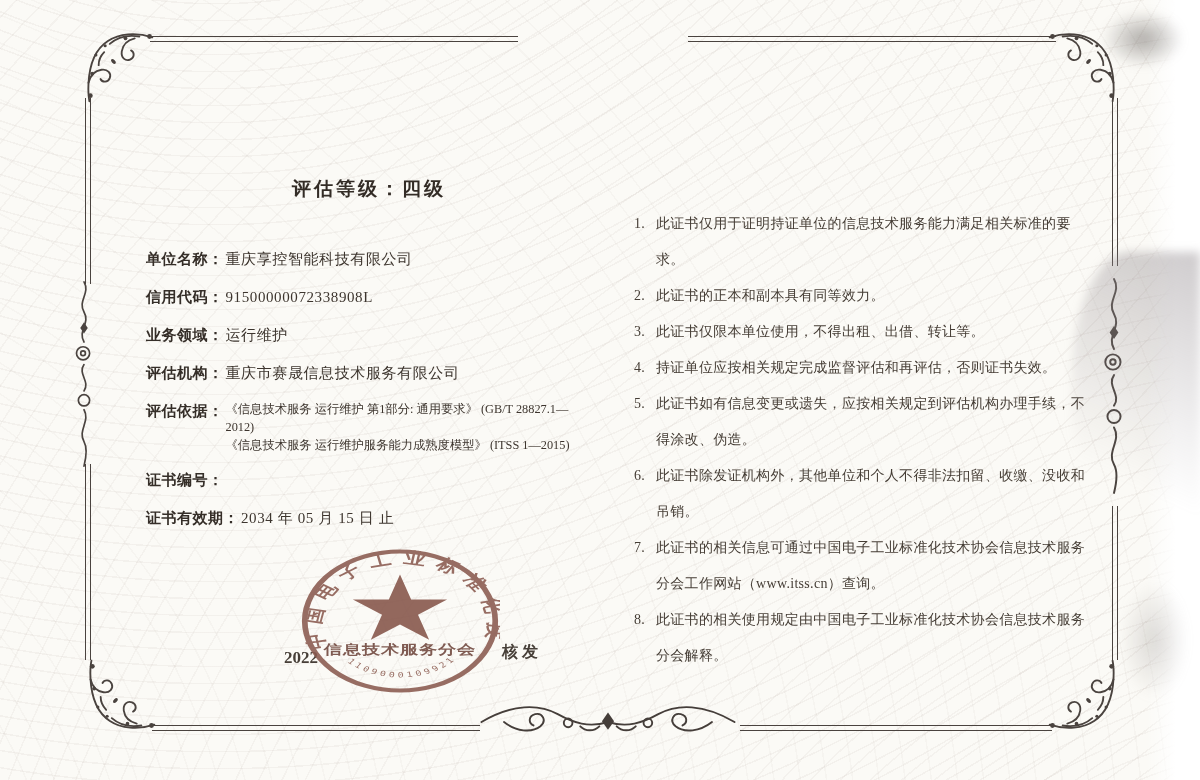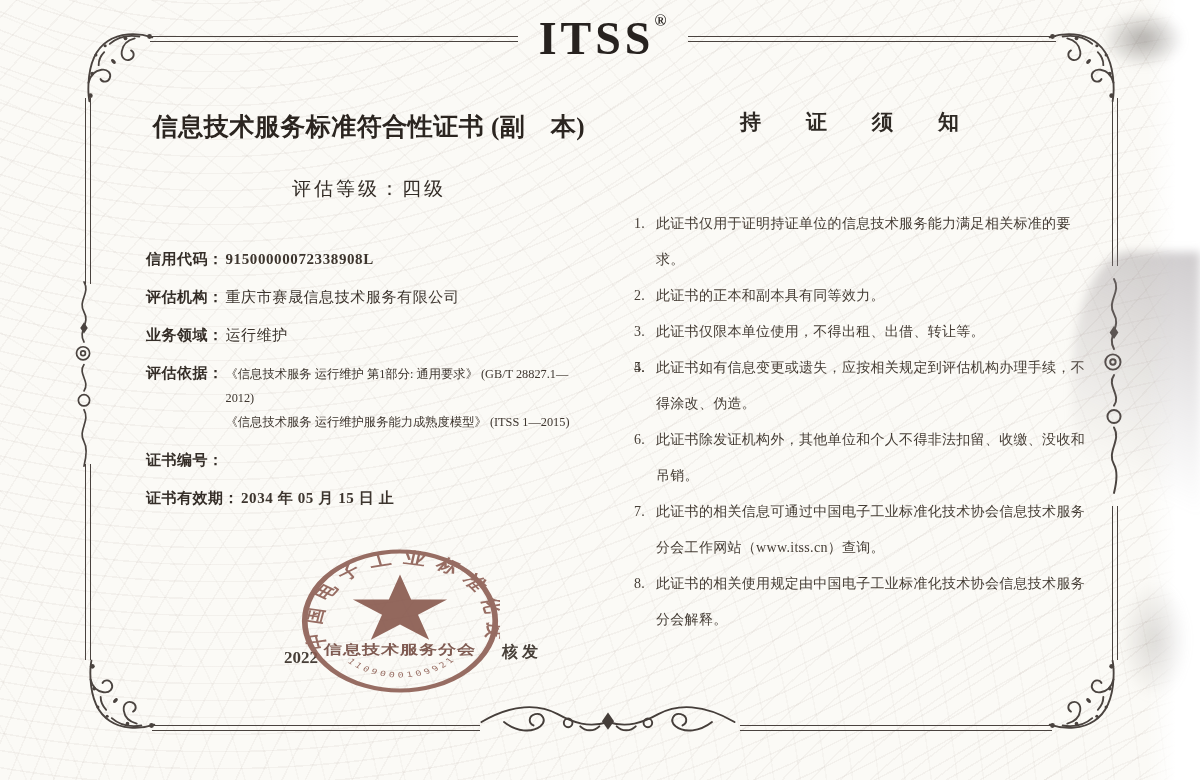--- a/index.html
+++ b/index.html
@@ -23,27 +23,27 @@
 
   
   .logo { position:absolute; left:505px; top:12px; width:195px; text-align:center;
     font-weight:bold; font-size:46px; letter-spacing:4px; color:#27221f; z-index:3; }
   .logo sup { font-size:16px; vertical-align:28px; letter-spacing:0; }
 
   
   .cert-title { position:absolute; left:138px; top:110px; width:462px; text-align:center;
     font-size:25px; font-weight:bold; color:#2b2520; letter-spacing:0.5px; z-index:3; }
   .grade { position:absolute; left:138px; top:176px; width:462px; text-align:center;
-    font-size:19px; font-weight:normal; letter-spacing:3px; color:#332c26; z-index:3; }
+    font-size:19px; font-weight:bold; letter-spacing:3px; color:#332c26; z-index:3; }
   .fields { position:absolute; left:146px; top:248px; width:448px; z-index:3; }
   .frow { display:flex; align-items:flex-start; margin-bottom:15px; font-size:15px; line-height:23px; }
   .frow .lbl { font-weight:bold; white-space:nowrap; letter-spacing:0.5px; color:#352e28; }
   .frow .val { margin-left:2px; letter-spacing:0.6px; color:#3d352e; }
-  .val-strong { font-weight:bold; letter-spacing:0.9px; }
-  .basis-lines { margin-left:2px; font-size:12.3px; line-height:24px; letter-spacing:0; color:#3d352e; }
+  .val-strong { font-weight:normal; letter-spacing:0.9px; }
+  .basis-lines { margin-left:2px; font-size:12.3px; line-height:18px; letter-spacing:0; color:#3d352e; }
 
   
   .issue-left  { position:absolute; left:284px; top:648px; font-size:17px; font-weight:bold; color:#473f38; z-index:3; }
   .issue-right { position:absolute; left:502px; top:642px; font-size:16px; font-weight:bold; letter-spacing:4px; color:#473f38; z-index:3; }
   .seal { position:absolute; left:300px; top:548px; width:200px; height:200px;
     transform:scaleY(0.73); transform-origin:top center; opacity:0.88; z-index:4; }
 
   
   .notice-title { position:absolute; left:630px; top:108px; width:440px; text-align:center;
     font-size:21px; font-weight:bold; color:#2e2924; letter-spacing:1px; z-index:3; }
@@ -138,37 +138,39 @@
   <svg class="fl" style="left:72px;  top:280px;" width="24" height="188">
       <use href="#midFl"></use>
     </svg>
   <svg class="fl" style="left:1102px;top:264px;" width="24" height="244">
       <use href="#midFl"></use>
     </svg>
   <svg class="fl" style="left:478px; top:702px;" width="260" height="40">
       <use href="#botFl"></use>
     </svg>
 
-  <div class="logo"><span>ITSS</span><sup>®</sup></div>
-
-  <div class="cert-title">信息技术服务标准符合性证书 (副　本)</div>
+
   <div class="grade">评估等级：四级</div>
 
   <div class="fields">
+    <div class="frow">
+      <span class="lbl">单位名称：</span>
+      <span class="val">重庆享控智能科技有限公司</span>
+    </div>
     <div class="frow">
       <span class="lbl">信用代码：</span>
       <span class="val val-strong">91500000072338908L</span>
     </div>
     <div class="frow">
+      <span class="lbl">业务领域：</span>
+      <span class="val">运行维护</span>
+    </div>
+    <div class="frow">
       <span class="lbl">评估机构：</span>
       <span class="val">重庆市赛晟信息技术服务有限公司</span>
-    </div>
-    <div class="frow">
-      <span class="lbl">业务领域：</span>
-      <span class="val">运行维护</span>
     </div>
     <div class="frow">
       <span class="lbl">评估依据：</span>
       <span class="basis-lines">
         <div>《信息技术服务 运行维护 第1部分: 通用要求》 (GB/T 28827.1—2012)</div>
         <div>《信息技术服务 运行维护服务能力成熟度模型》 (ITSS 1—2015)</div>
       </span>
     </div>
     <div class="frow">
       <span class="lbl">证书编号：</span>
@@ -191,36 +193,36 @@
     </defs>
     <text font-size="23" font-weight="bold" fill="#8a5a4f" letter-spacing="11" font-family="Liberation Serif, serif">
       <textPath href="#ringPath" startOffset="4">中国电子工业标准化技术协会</textPath>
     </text>
     <text x="105" y="152" text-anchor="middle" font-size="19" font-weight="bold" fill="#6f463c" letter-spacing="1" font-family="Liberation Serif, serif">信息技术服务分会</text>
     <text font-size="10.5" fill="#8a5a4f" letter-spacing="3.5" font-family="DejaVu Sans Mono, monospace">
       <textPath href="#codePath" startOffset="8">1109000109921</textPath>
     </text>
   </svg>
 
-  <div class="notice-title">持　　证　　须　　知</div>
   <div class="notice-items">
     <div class="nitem">
       <span class="num">1.</span>
       <span>此证书仅用于证明持证单位的信息技术服务能力满足相关标准的要求。</span>
     </div>
     <div class="nitem">
       <span class="num">2.</span>
       <span>此证书的正本和副本具有同等效力。</span>
     </div>
     <div class="nitem">
       <span class="num">3.</span>
       <span>此证书仅限本单位使用，不得出租、出借、转让等。</span>
     </div>
     <div class="nitem">
       <span class="num">4.</span>
+      <span>持证单位应按相关规定完成监督评估和再评估，否则证书失效。</span>
     </div>
     <div class="nitem">
       <span class="num">5.</span>
       <span>此证书如有信息变更或遗失，应按相关规定到评估机构办理手续，不得涂改、伪造。</span>
     </div>
     <div class="nitem">
       <span class="num">6.</span>
       <span>此证书除发证机构外，其他单位和个人不得非法扣留、收缴、没收和吊销。</span>
     </div>
     <div class="nitem">

